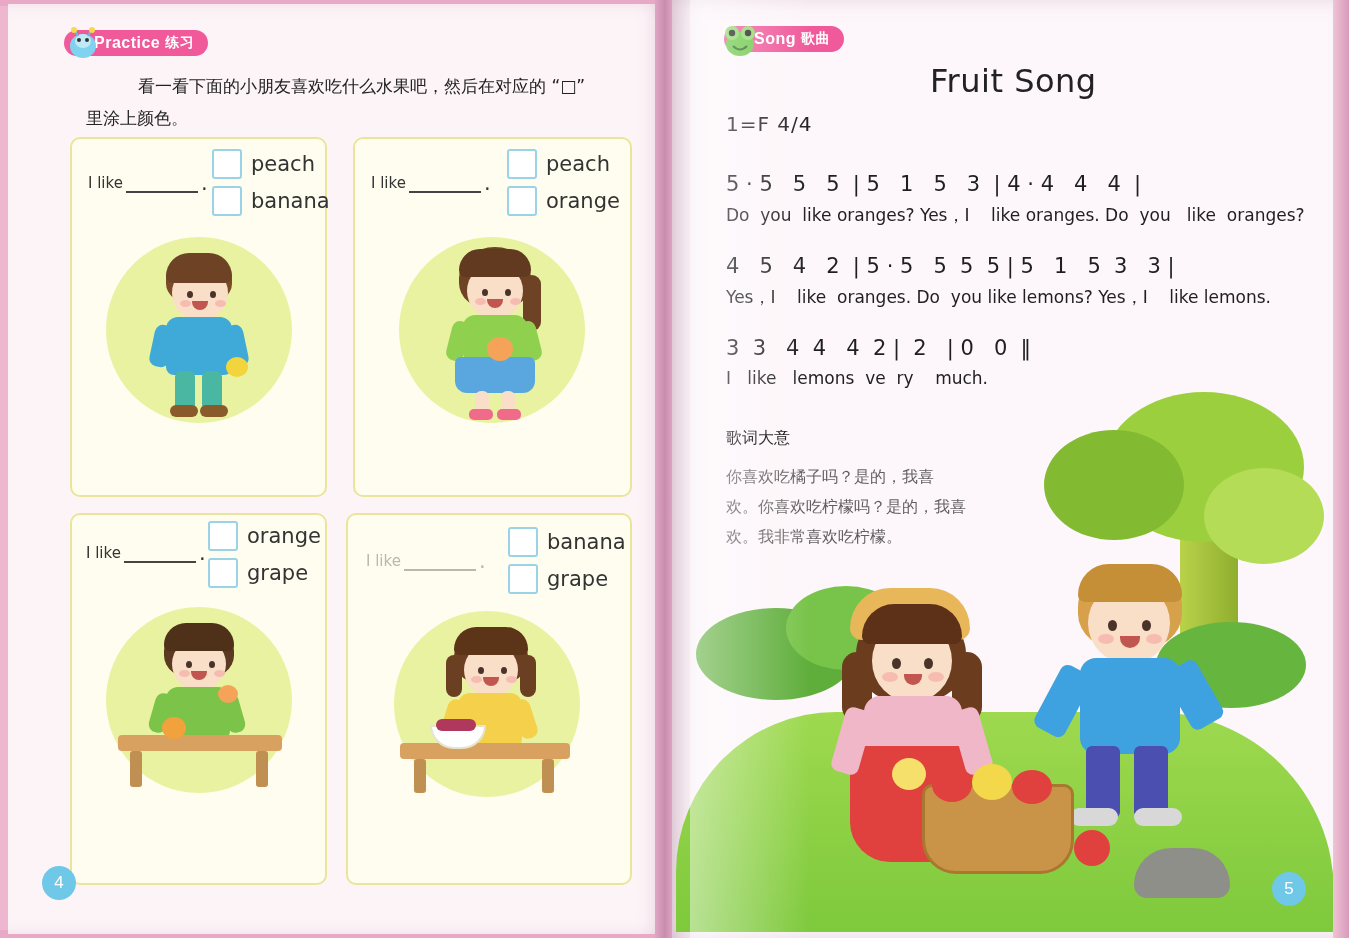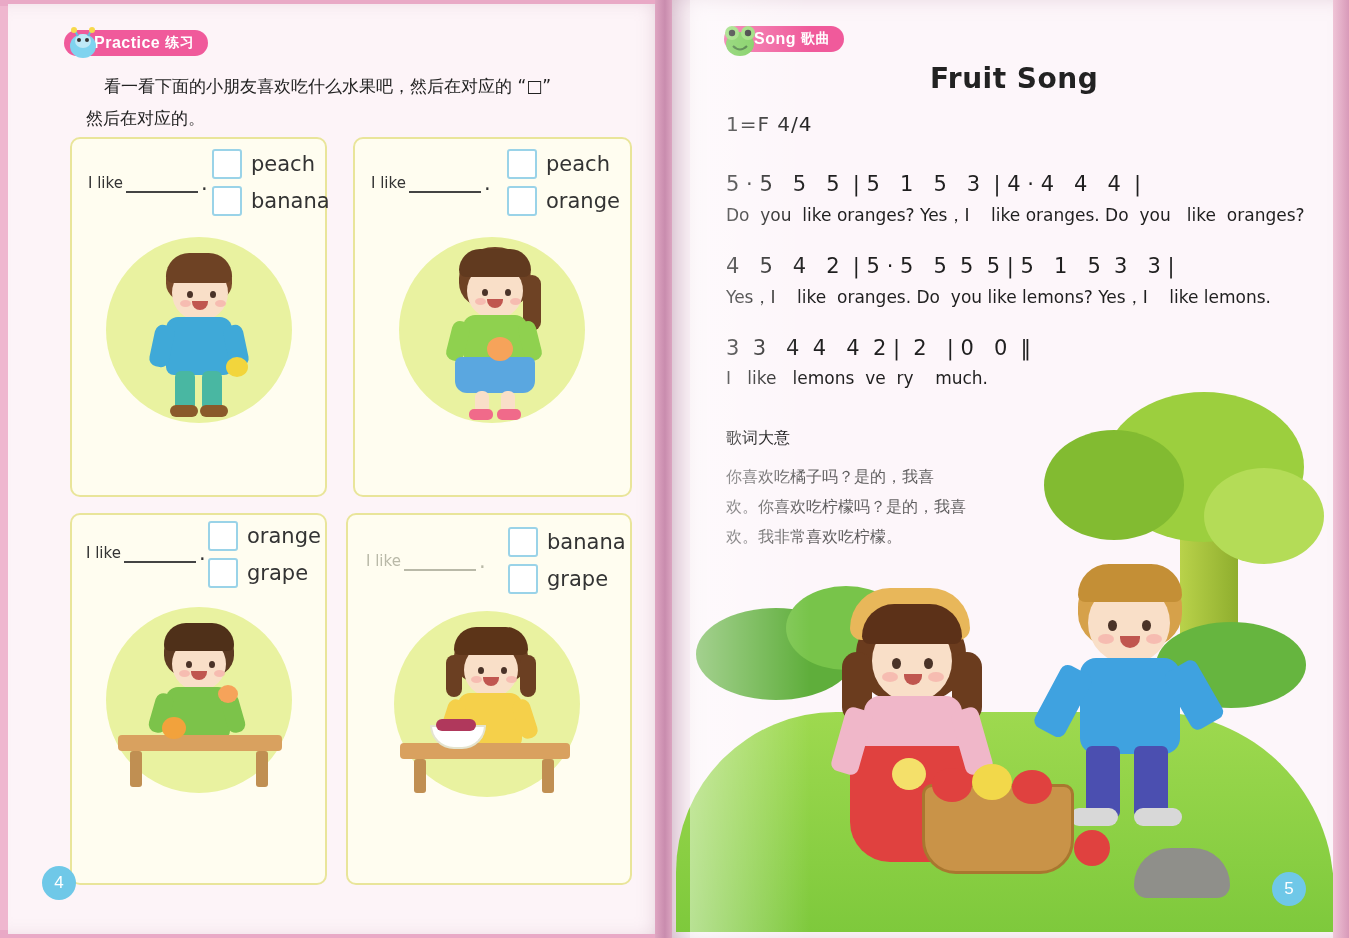--- a/index.html
+++ b/index.html
@@ -56,21 +56,21 @@
   .bug{
     position:absolute;left:-2px;top:-8px;width:42px;height:42px;
   }
 
   
   .instr{
     position:absolute;left:78px;top:66px;width:560px;
     font-size:17px;color:#222;line-height:32px;
     font-family:"DejaVu Sans", sans-serif;
   }
-  .instr .indent{margin-left:18px;}
+  .instr .indent{margin-left:52px;}
 
   
   .card{
     position:absolute;background:#fffdf0;border:2px solid #e9e59a;
     border-radius:10px;
   }
   .card .row{
     position:absolute;display:flex;align-items:center;
     font-size:21px;color:#333;font-family:"DejaVu Sans", sans-serif;
   }
@@ -113,21 +113,21 @@
   .kid .leg{position:absolute;border-radius:6px;}
   .kid .eye{position:absolute;width:6px;height:7px;border-radius:50%;background:#4a3328;}
   .kid .mouth{position:absolute;width:16px;height:9px;border-radius:0 0 10px 10px;background:#c0564f;}
   .kid .cheek{position:absolute;width:11px;height:7px;border-radius:50%;background:#f6b6ad;opacity:.85;}
 
   .table-top{position:absolute;background:#d9a15f;border-radius:4px;}
   .table-leg{position:absolute;background:#c08f52;border-radius:3px;}
 
   
   .song-title{
-    position:absolute;left:930px;top:66px;font-size:28px;font-weight:bold;
+    position:absolute;left:930px;top:66px;font-size:32px;font-weight:normal;
     color:#222;font-family:"DejaVu Sans", sans-serif;letter-spacing:.5px;
   }
   .key-sig{
     position:absolute;left:726px;top:115px;font-size:20px;color:#222;
     font-family:"DejaVu Sans", sans-serif;letter-spacing:1px;
   }
   .staff-line{position:absolute;font-family:"DejaVu Sans", sans-serif;}
   .notes{font-size:21px;color:#1f1f1f;letter-spacing:0;white-space:pre;}
   .lyrics{font-size:17px;color:#1f1f1f;white-space:pre;}
 
@@ -184,21 +184,21 @@
         <circle cx="25" cy="18" r="2" fill="#333"></circle>
         <path d="M13 9 L16 14" stroke="#5fbfe0" stroke-width="2"></path>
         <path d="M29 9 L26 14" stroke="#5fbfe0" stroke-width="2"></path>
         <circle cx="12" cy="8" r="3" fill="#f7d94b"></circle>
         <circle cx="30" cy="8" r="3" fill="#f7d94b"></circle>
       </svg>
     </div>
 
     <div class="instr">
       <div class="indent">看一看下面的小朋友喜欢吃什么水果吧，然后在对应的 “□”</div>
-      <div>然后在对应的。</div>
+      <div>里涂上颜色。</div>
     </div>
 
     <div class="card" style="left:62px;top:133px;width:253px;height:356px;">
       <div class="row" style="left:16px;top:32px;">
         <span class="ilike">I like</span>
         <span class="blank"></span>
         <span class="dot">.</span>
       </div>
       <div class="opts" style="left:140px;top:10px;">
         <div class="opt">

